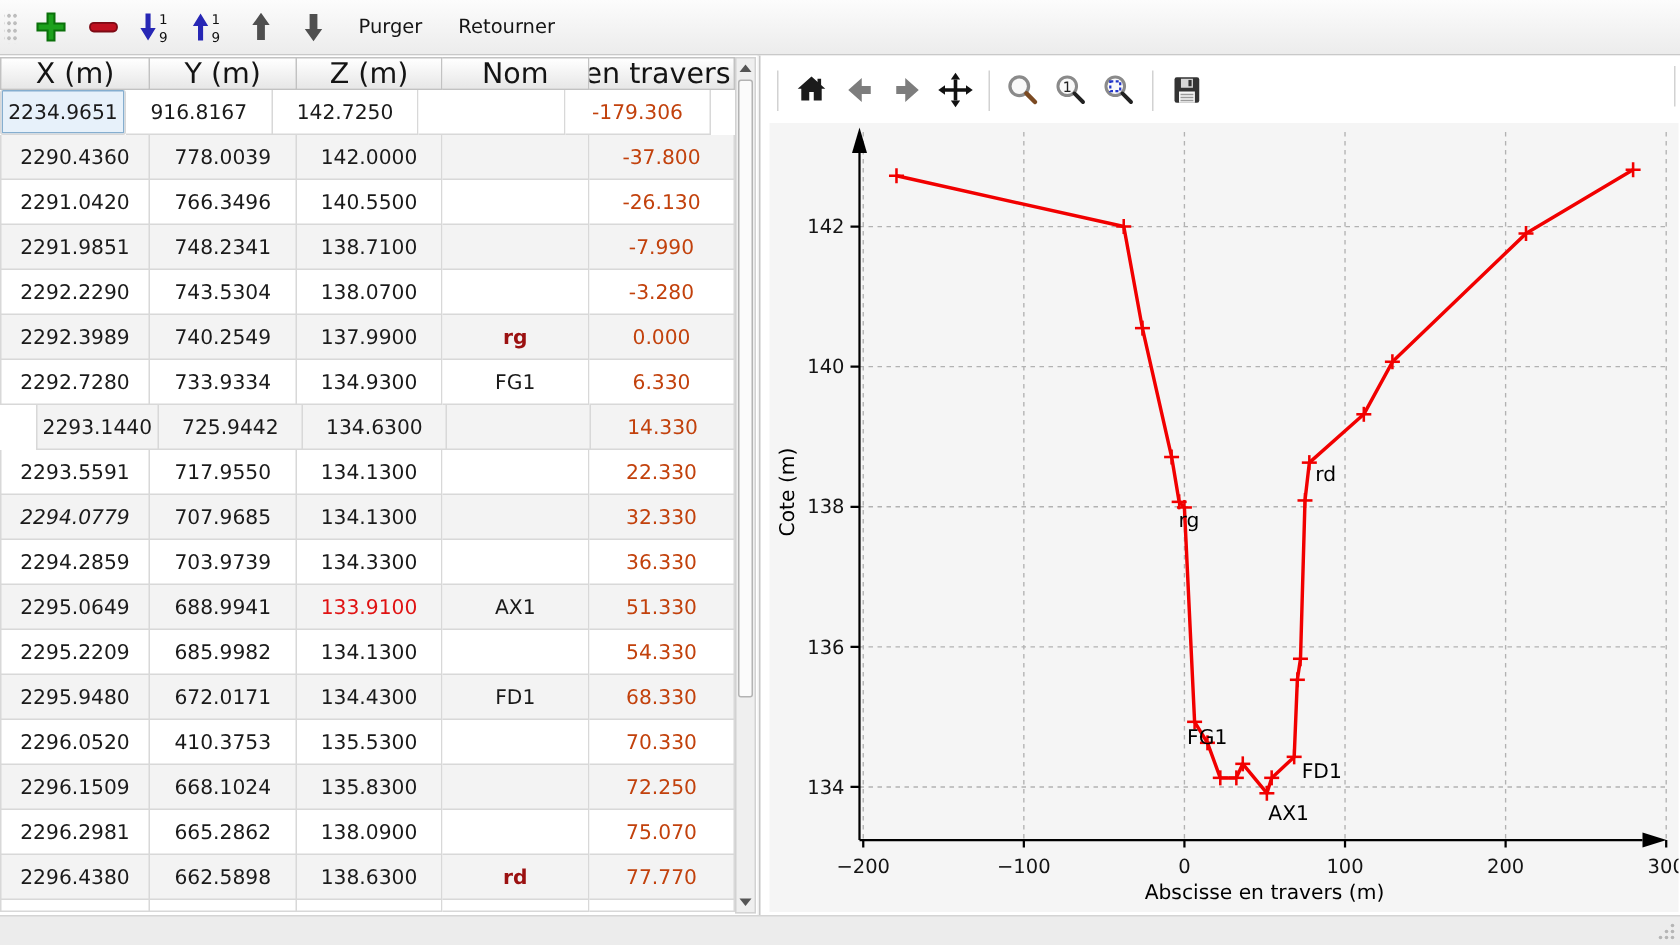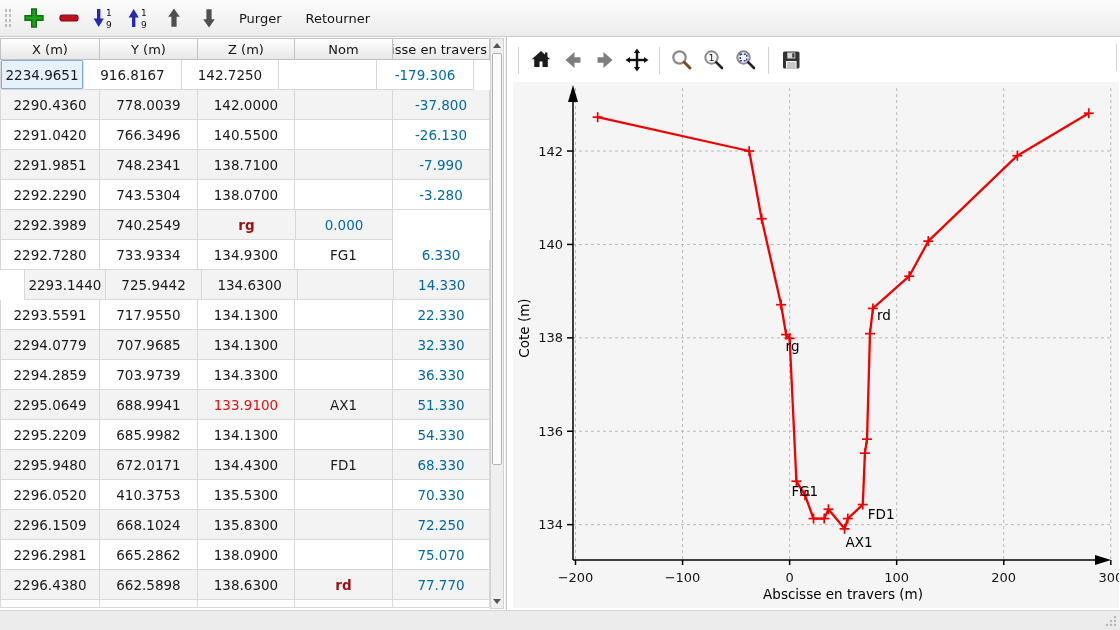--- a/index.html
+++ b/index.html
@@ -15,34 +15,34 @@
   .grip{width:9px;height:22px;margin-left:3px;
     background-image:radial-gradient(#bdbdbd 1px, transparent 1.3px);
     background-size:4px 5px;background-position:1px 1px;}
   .tbtn{height:28px;min-width:26px;display:flex;align-items:center;justify-content:center;margin-left:9px;}
   .tbtn svg{display:block;}
   .tbtn.text{padding:0 7px;font-size:13px;color:#151515;margin-left:10px;}
   
   .table-panel{position:absolute;left:0;top:37px;width:505px;height:573px;background:#ffffff;}
   .thead{position:absolute;left:0;top:1px;display:flex;height:22px;}
   .th{box-sizing:border-box;height:22px;display:flex;align-items:center;justify-content:center;
-    font-size:13px;color:#141414;background:linear-gradient(#ffffff,#e7e7e7);
+    font-size:19px;color:#141414;background:linear-gradient(#ffffff,#e7e7e7);
     border:1px solid #c2c2c2;border-left:none;}
   .th:first-child{border-left:1px solid #c2c2c2;}
   .th .clipwrap{display:flex;justify-content:flex-end;overflow:hidden;width:100%;padding:0 2px;}
   .th .clipwrap span{white-space:nowrap;flex-shrink:0;}
   .tbody{position:absolute;left:0;top:23px;width:490px;height:549px;overflow:hidden;}
   .trow{display:flex;height:30px;}
   .trow.tail{height:8px;}
   .cell{box-sizing:border-box;display:flex;align-items:center;justify-content:center;
     font-size:13.5px;border-right:1px solid #d8d8d8;border-bottom:1px solid #d8d8d8;
     background:#ffffff;overflow:hidden;}
   .cell:first-child{border-left:1px solid #d8d8d8;}
   .trow.alt .cell{background:#f3f3f3;}
-  .cell.absc{color:#0369a1;}
+  .cell.absc{color:#c2410c;}
   .cell.sel{background:#e7f1fa !important;box-shadow:inset 0 0 0 1px #85aecf;border-radius:2px;}
   .nom-red{color:#9b1111;font-weight:bold;}
   .z-red{color:#e01212;}
   
   .vscroll{position:absolute;left:490px;top:1px;width:14px;height:571px;
     background:#efefef;border:1px solid #d2d2d2;box-sizing:border-box;}
   .sb-btn{position:absolute;left:0;width:12px;height:13px;display:flex;align-items:center;justify-content:center;}
   .sb-up{top:0;}
   .sb-down{bottom:0;}
   .tri-up{width:0;height:0;border-left:4px solid transparent;border-right:4px solid transparent;border-bottom:5px solid #555;}
@@ -165,20 +165,21 @@
       <div class="trow">
         <div class="cell" style="width: 100px;">2292.2290</div>
         <div class="cell" style="width: 98px;">743.5304</div>
         <div class="cell" style="width: 97px;">138.0700</div>
         <div class="cell" style="width: 98px;"></div>
         <div class="cell absc" style="width: 97px;">-3.280</div>
       </div>
       <div class="trow alt">
         <div class="cell" style="width: 100px;">2292.3989</div>
         <div class="cell" style="width: 98px;">740.2549</div>
+        <div class="cell" style="width: 97px;">137.9900</div>
         <div class="cell nom-red" style="width: 98px;">rg</div>
         <div class="cell absc" style="width: 97px;">0.000</div>
       </div>
       <div class="trow">
         <div class="cell" style="width: 100px;">2292.7280</div>
         <div class="cell" style="width: 98px;">733.9334</div>
         <div class="cell" style="width: 97px;">134.9300</div>
         <div class="cell" style="width: 98px;">FG1</div>
         <div class="cell absc" style="width: 97px;">6.330</div>
       </div>
@@ -190,21 +191,21 @@
         <div class="cell absc" style="width: 97px;">14.330</div>
       </div>
       <div class="trow">
         <div class="cell" style="width: 100px;">2293.5591</div>
         <div class="cell" style="width: 98px;">717.9550</div>
         <div class="cell" style="width: 97px;">134.1300</div>
         <div class="cell" style="width: 98px;"></div>
         <div class="cell absc" style="width: 97px;">22.330</div>
       </div>
       <div class="trow alt">
-        <div class="cell" style="width: 100px;">2294.0779</div>
+        <div class="cell" style="width: 100px; font-style: italic;">2294.0779</div>
         <div class="cell" style="width: 98px;">707.9685</div>
         <div class="cell" style="width: 97px;">134.1300</div>
         <div class="cell" style="width: 98px;"></div>
         <div class="cell absc" style="width: 97px;">32.330</div>
       </div>
       <div class="trow">
         <div class="cell" style="width: 100px;">2294.2859</div>
         <div class="cell" style="width: 98px;">703.9739</div>
         <div class="cell" style="width: 97px;">134.3300</div>
         <div class="cell" style="width: 98px;"></div>

